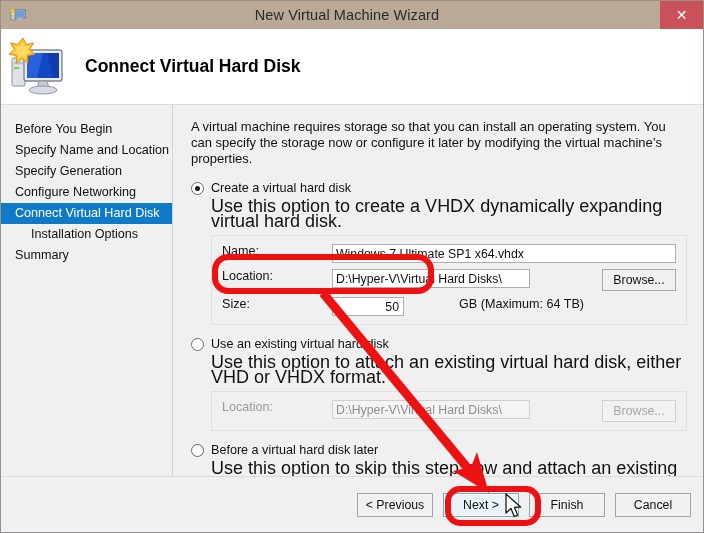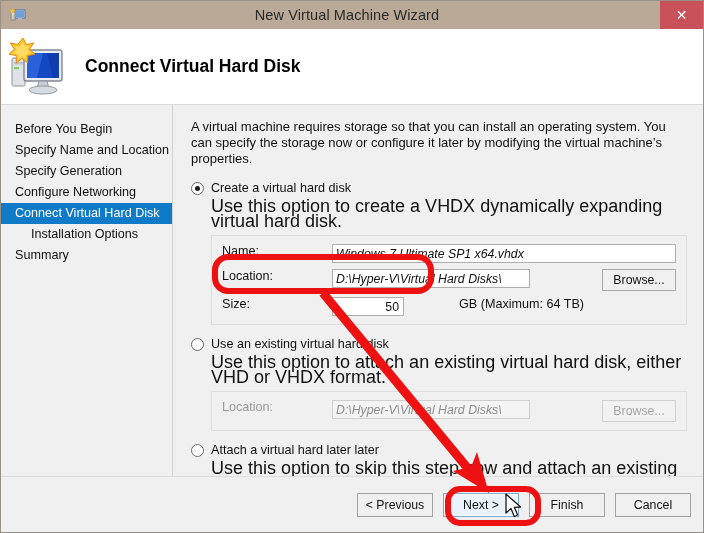--- a/index.html
+++ b/index.html
@@ -181,21 +181,20 @@
     flex: 1;
     height: 19px;
     border: 1px solid #aeaeae;
     background: #ffffff;
     font-family: "Liberation Sans", sans-serif;
     font-size: 12.3px;
     color: #111111;
     padding: 0 3px;
     box-sizing: border-box;
     line-height: 17px;
-    font-style: italic;
   }
   .text-input.disabled {
     background: #f4f4f4;
     border-color: #cfcfcf;
     color: #8d8d8d;
   }
   .browse-btn {
     width: 74px; height: 22px;
     margin-left: 24px;
     flex: 0 0 auto;
@@ -361,21 +360,21 @@
       <div class="group-panel">
         <div class="field-row">
           <span class="field-label dim">Location:</span>
           <input class="text-input disabled" type="text" disabled="" value="D:\Hyper-V\Virtual Hard Disks\" style="">
           <button class="browse-btn disabled" disabled="">Browse...</button>
         </div>
       </div>
 
       <div class="radio-row">
         <span class="radio"></span>
-        <span class="radio-label">Attach a virtual hard later later</span>
+        <span class="radio-label">Before a virtual hard disk later</span>
       </div>
       <div class="radio-desc">Use this option to skip this step now and attach an existing virtual hard disk later.</div>
 
     </div>
   </div>
 
   <div id="footer">
     <button class="footer-btn">&lt; Previous</button>
     <button class="footer-btn default">Next &gt;</button>
     <button class="footer-btn">Finish</button>

